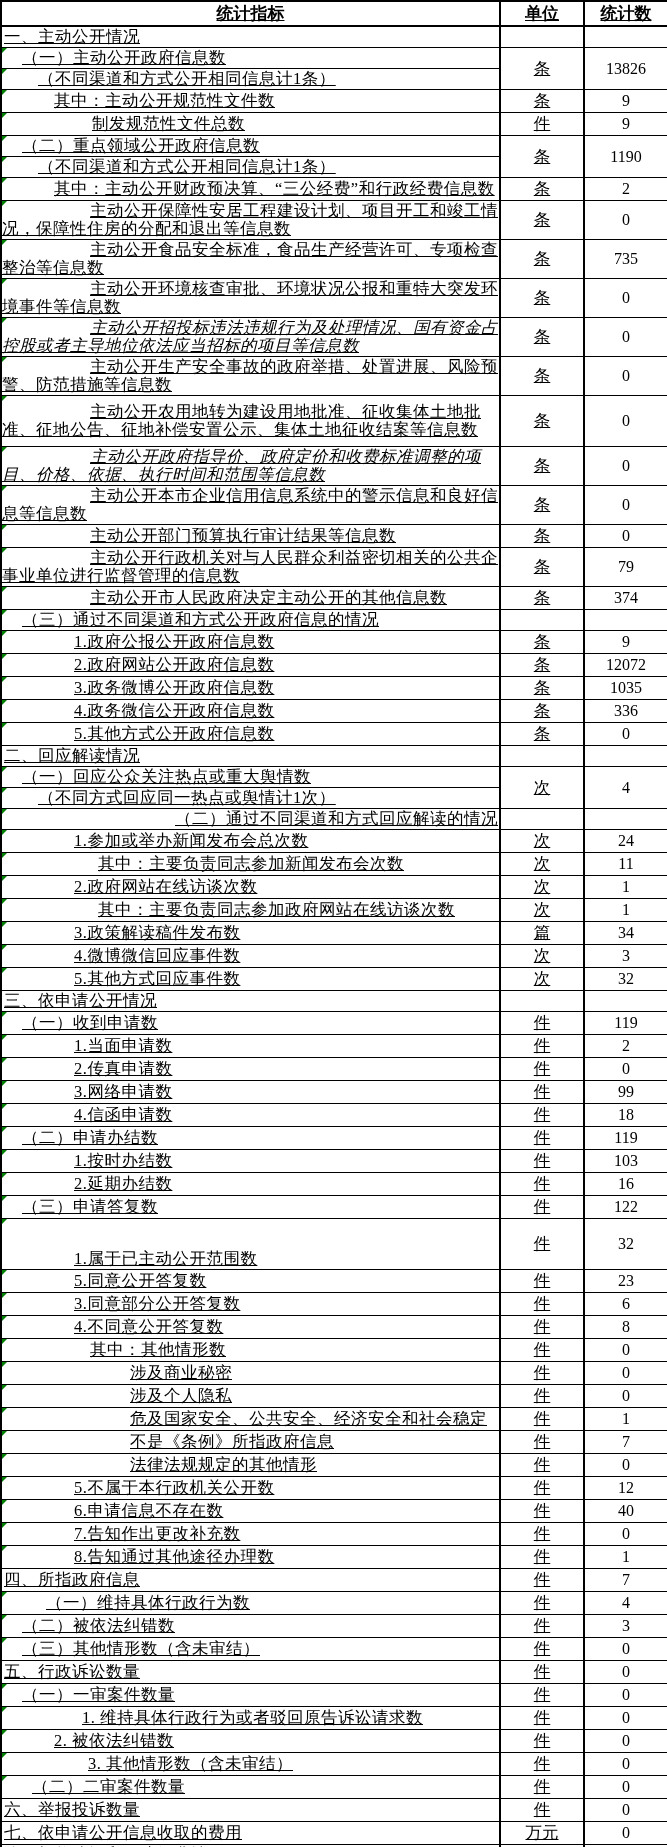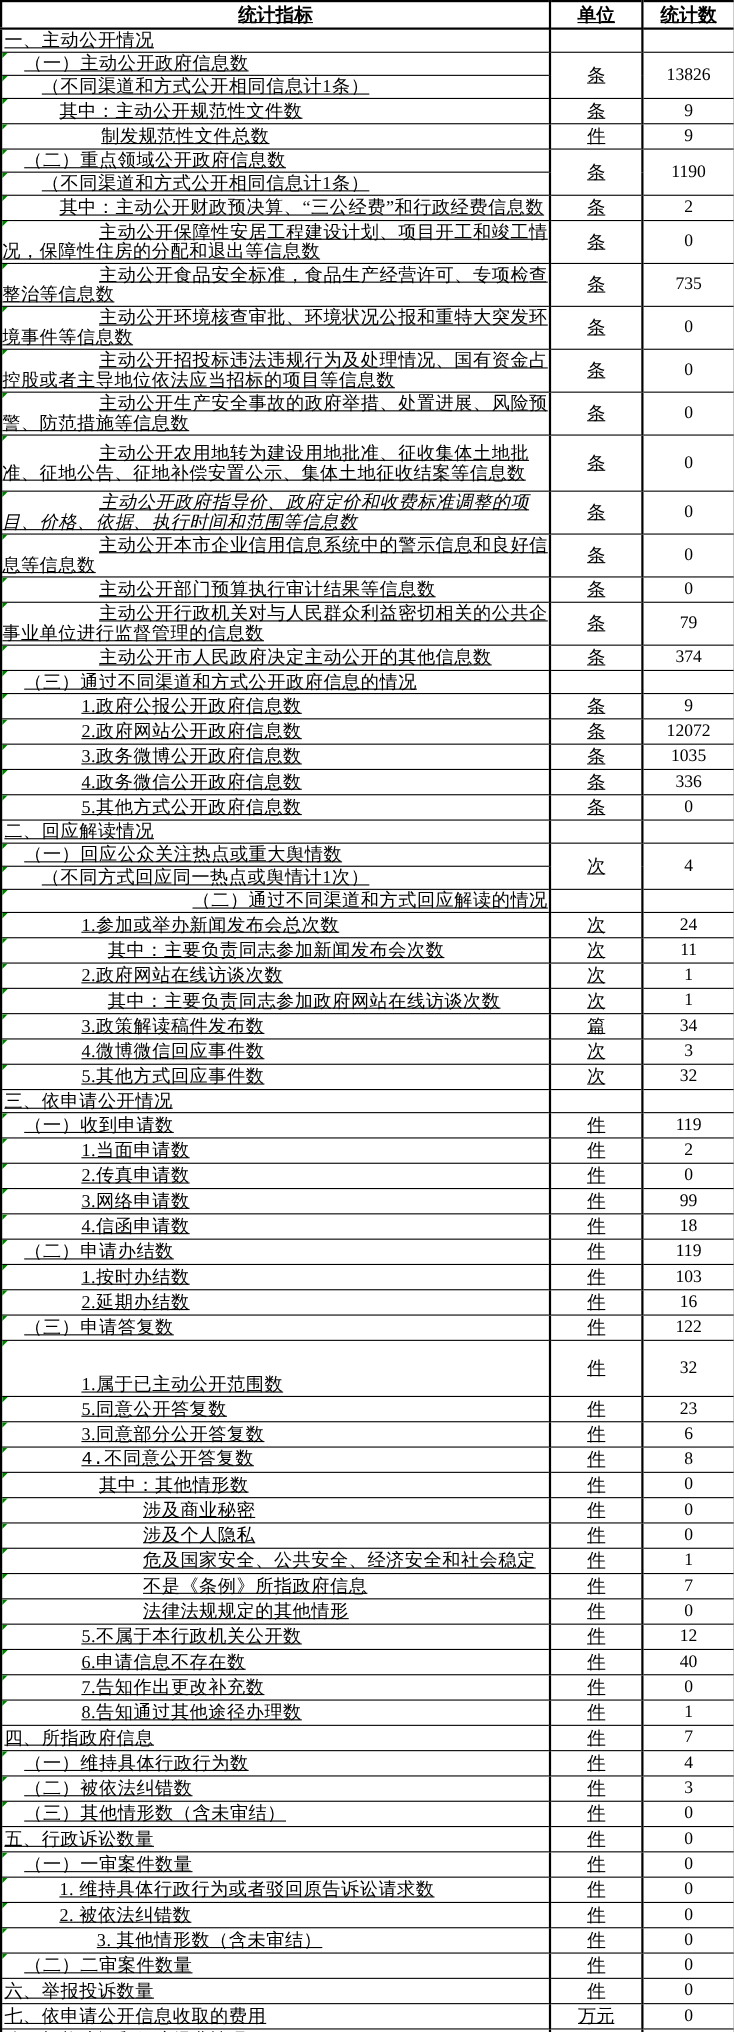--- a/index.html
+++ b/index.html
@@ -114,21 +114,21 @@
         <td class="c1">
           <span class="tri" style="border-top-color: rgb(0, 128, 0);"></span>
           <div class="lbl" style="text-indent: 88px;">主动公开环境核查审批、环境状况公报和重特大突发环境事件等信息数</div>
         </td>
         <td class="c2">条</td>
         <td class="c3">0</td>
       </tr>
       <tr>
         <td class="c1">
           <span class="tri" style="border-top-color: rgb(0, 128, 0);"></span>
-          <div class="lbl" style="text-indent: 88px;">主动公开招投标违法违规行为及处理情况、国有资金占控股或者主导地位依法应当招标的项目等信息数</div>
+          <div class="lbl" style="text-indent: 88px; font-style: italic;">主动公开招投标违法违规行为及处理情况、国有资金占控股或者主导地位依法应当招标的项目等信息数</div>
         </td>
         <td class="c2">条</td>
         <td class="c3">0</td>
       </tr>
       <tr>
         <td class="c1">
           <span class="tri" style="border-top-color: rgb(0, 128, 0);"></span>
           <div class="lbl" style="text-indent: 88px;">主动公开生产安全事故的政府举措、处置进展、风险预警、防范措施等信息数</div>
         </td>
         <td class="c2">条</td>
@@ -414,21 +414,21 @@
         <td class="c1">
           <span class="tri" style="border-top-color: rgb(0, 128, 0);"></span>
           <div class="lbl" style="text-indent: 72px;">3.同意部分公开答复数</div>
         </td>
         <td class="c2">件</td>
         <td class="c3">6</td>
       </tr>
       <tr>
         <td class="c1">
           <span class="tri" style="border-top-color: rgb(0, 128, 0);"></span>
-          <div class="lbl" style="text-indent: 72px; font-family: Liberation Mono, monospace;">4.不同意公开答复数</div>
+          <div class="lbl" style="text-indent: 72px;">4.不同意公开答复数</div>
         </td>
         <td class="c2">件</td>
         <td class="c3">8</td>
       </tr>
       <tr>
         <td class="c1">
           <span class="tri" style="border-top-color: rgb(0, 128, 0);"></span>
           <div class="lbl" style="text-indent: 88px;">其中：其他情形数</div>
         </td>
         <td class="c2">件</td>
@@ -509,21 +509,21 @@
       <tr>
         <td class="c1">
           <div class="lbl" style="text-indent: 2px;">四、所指政府信息</div>
         </td>
         <td class="c2">件</td>
         <td class="c3">7</td>
       </tr>
       <tr>
         <td class="c1">
           <span class="tri" style="border-top-color: rgb(0, 128, 0);"></span>
-          <div class="lbl" style="text-indent: 20px;">（一）维持具体行政行为数</div>
+          <div class="lbl" style="text-indent: 20px; padding-left: 24px;">（一）维持具体行政行为数</div>
         </td>
         <td class="c2">件</td>
         <td class="c3">4</td>
       </tr>
       <tr>
         <td class="c1">
           <span class="tri" style="border-top-color: rgb(0, 128, 0);"></span>
           <div class="lbl" style="text-indent: 20px;">（二）被依法纠错数</div>
         </td>
         <td class="c2">件</td>
@@ -548,21 +548,21 @@
         <td class="c1">
           <span class="tri" style="border-top-color: rgb(0, 128, 0);"></span>
           <div class="lbl" style="text-indent: 20px;">（一）一审案件数量</div>
         </td>
         <td class="c2">件</td>
         <td class="c3">0</td>
       </tr>
       <tr>
         <td class="c1">
           <span class="tri" style="border-top-color: rgb(0, 128, 0);"></span>
-          <div class="lbl" style="text-indent: 52px;">1. 维持具体行政行为或者驳回原告诉讼请求数</div>
+          <div class="lbl" style="text-indent: 52px; padding-left: 28px;">1. 维持具体行政行为或者驳回原告诉讼请求数</div>
         </td>
         <td class="c2">件</td>
         <td class="c3">0</td>
       </tr>
       <tr>
         <td class="c1">
           <span class="tri" style="border-top-color: rgb(0, 128, 0);"></span>
           <div class="lbl" style="text-indent: 52px;">2. 被依法纠错数</div>
         </td>
         <td class="c2">件</td>
@@ -572,21 +572,21 @@
         <td class="c1">
           <span class="tri" style="border-top-color: rgb(0, 128, 0);"></span>
           <div class="lbl" style="text-indent: 52px; padding-left: 34px;">3. 其他情形数（含未审结）</div>
         </td>
         <td class="c2">件</td>
         <td class="c3">0</td>
       </tr>
       <tr>
         <td class="c1">
           <span class="tri" style="border-top-color: rgb(0, 128, 0);"></span>
-          <div class="lbl" style="text-indent: 20px;">（二）二审案件数量</div>
+          <div class="lbl" style="text-indent: 20px; margin-left: 10px;">（二）二审案件数量</div>
         </td>
         <td class="c2">件</td>
         <td class="c3">0</td>
       </tr>
       <tr>
         <td class="c1">
           <div class="lbl" style="text-indent: 2px;">六、举报投诉数量</div>
         </td>
         <td class="c2">件</td>
         <td class="c3">0</td>

